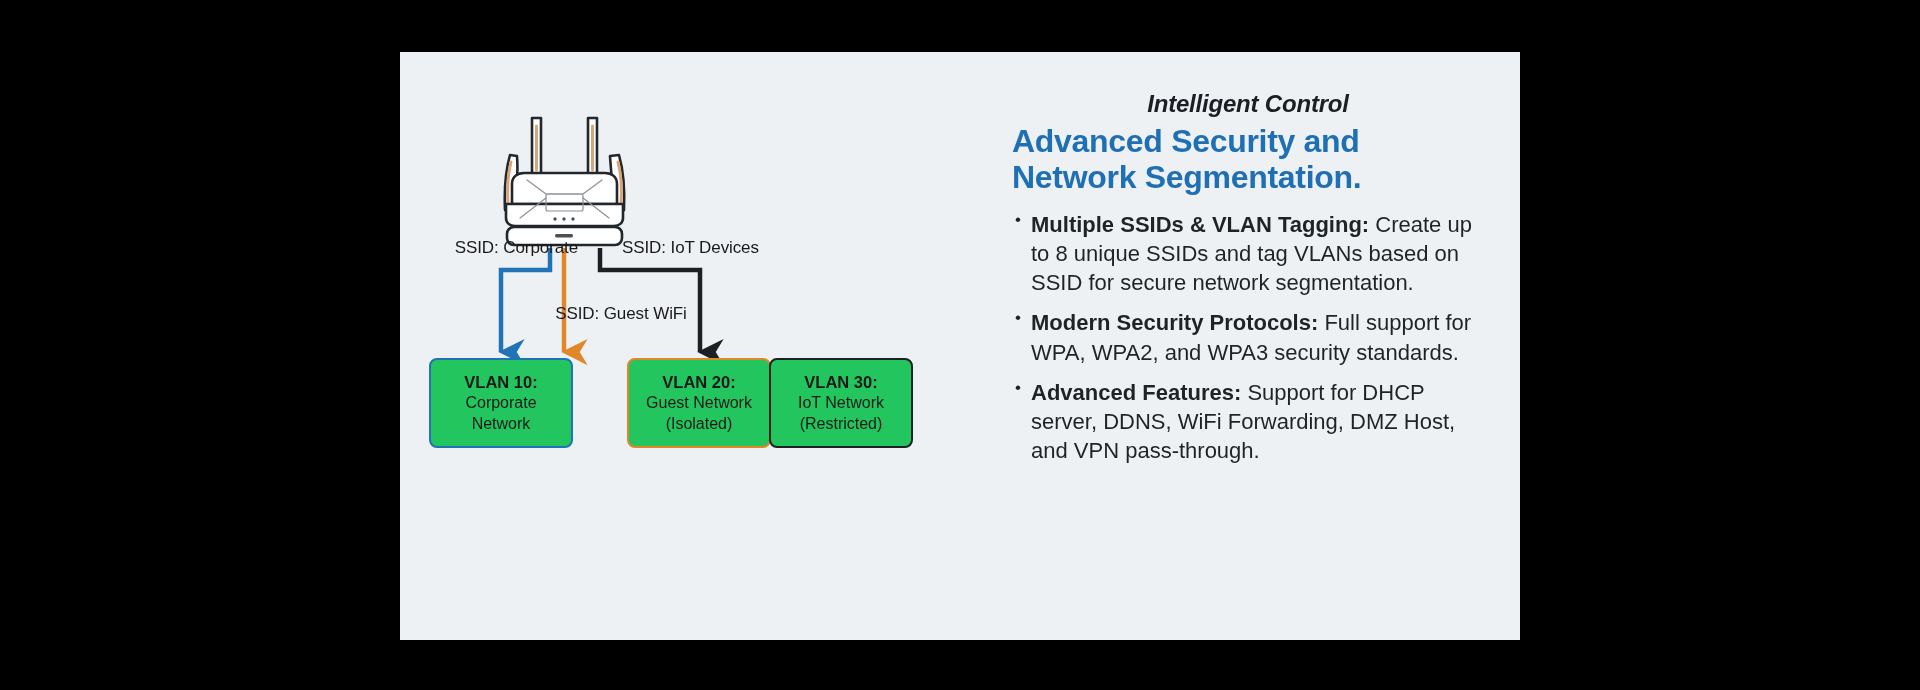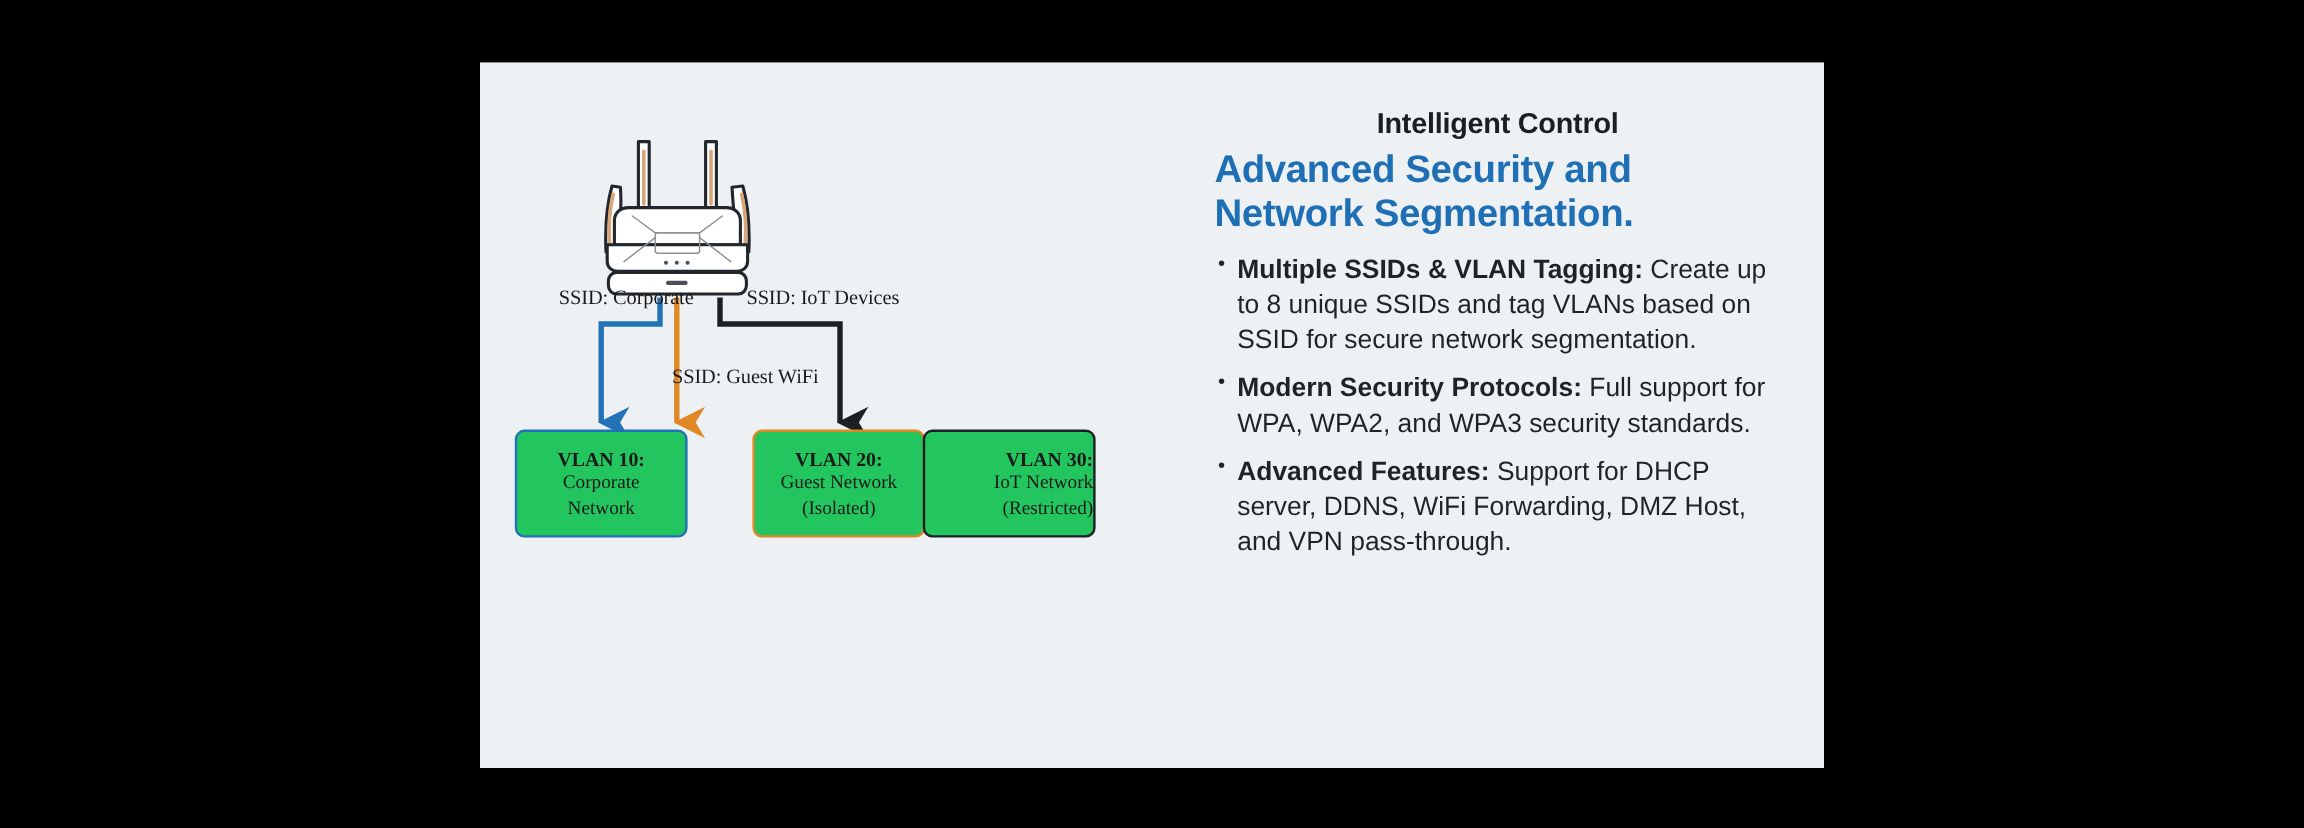--- a/index.html
+++ b/index.html
@@ -14,21 +14,21 @@
   #card {
     position: absolute;
     left: 400px; top: 52px;
     width: 1120px; height: 588px;
     background: #eef1f4;
   }
 
   
   #diagram {
     position: absolute; left: 0; top: 0;
-    width: 600px; height: 588px; font-family: Liberation Serif, serif;
+    width: 600px; height: 588px;
   }
   #diagram-svg { position: absolute; left: 0; top: 0; width: 600px; height: 588px; }
 
   .ssid-label {
     position: absolute;
     font-size: 17px;
     color: #1a1a1a;
     white-space: nowrap;
     letter-spacing: -0.1px;
   }
@@ -45,35 +45,36 @@
     display: flex; flex-direction: column;
     align-items: center; justify-content: center;
     text-align: center;
     line-height: 1.28;
     font-size: 16px;
     color: #1a1a1a;
   }
   .vlan-box .vlan-title { font-weight: bold; font-size: 16.5px; }
   #vlan-10 { left:  29px; border: 2.5px solid #2272b8; }
   #vlan-20 { left: 227px; border: 2.5px solid #e08827; }
-  #vlan-30 { left: 369px; border: 2.5px solid #1c2024; align-items: flex-end; }
+  #vlan-30 { left: 369px; border: 2.5px solid #1c2024; }
 
   
   #copy {
     position: absolute;
     left: 600px; top: 0;
     width: 520px; height: 588px;
     padding: 38px 36px 0 12px;
   }
   #eyebrow {
     text-align: center;
     font-size: 24px; font-weight: bold;
     color: #1b1f24;
     letter-spacing: -0.2px;
     margin-bottom: 6px;
+    font-style: italic;
   }
   #headline {
     font-size: 32px; font-weight: bold;
     color: #1f6fb5;
     line-height: 1.12;
     letter-spacing: -0.3px;
     margin-bottom: 14px;
   }
   #lede {
     font-size: 18.5px;

